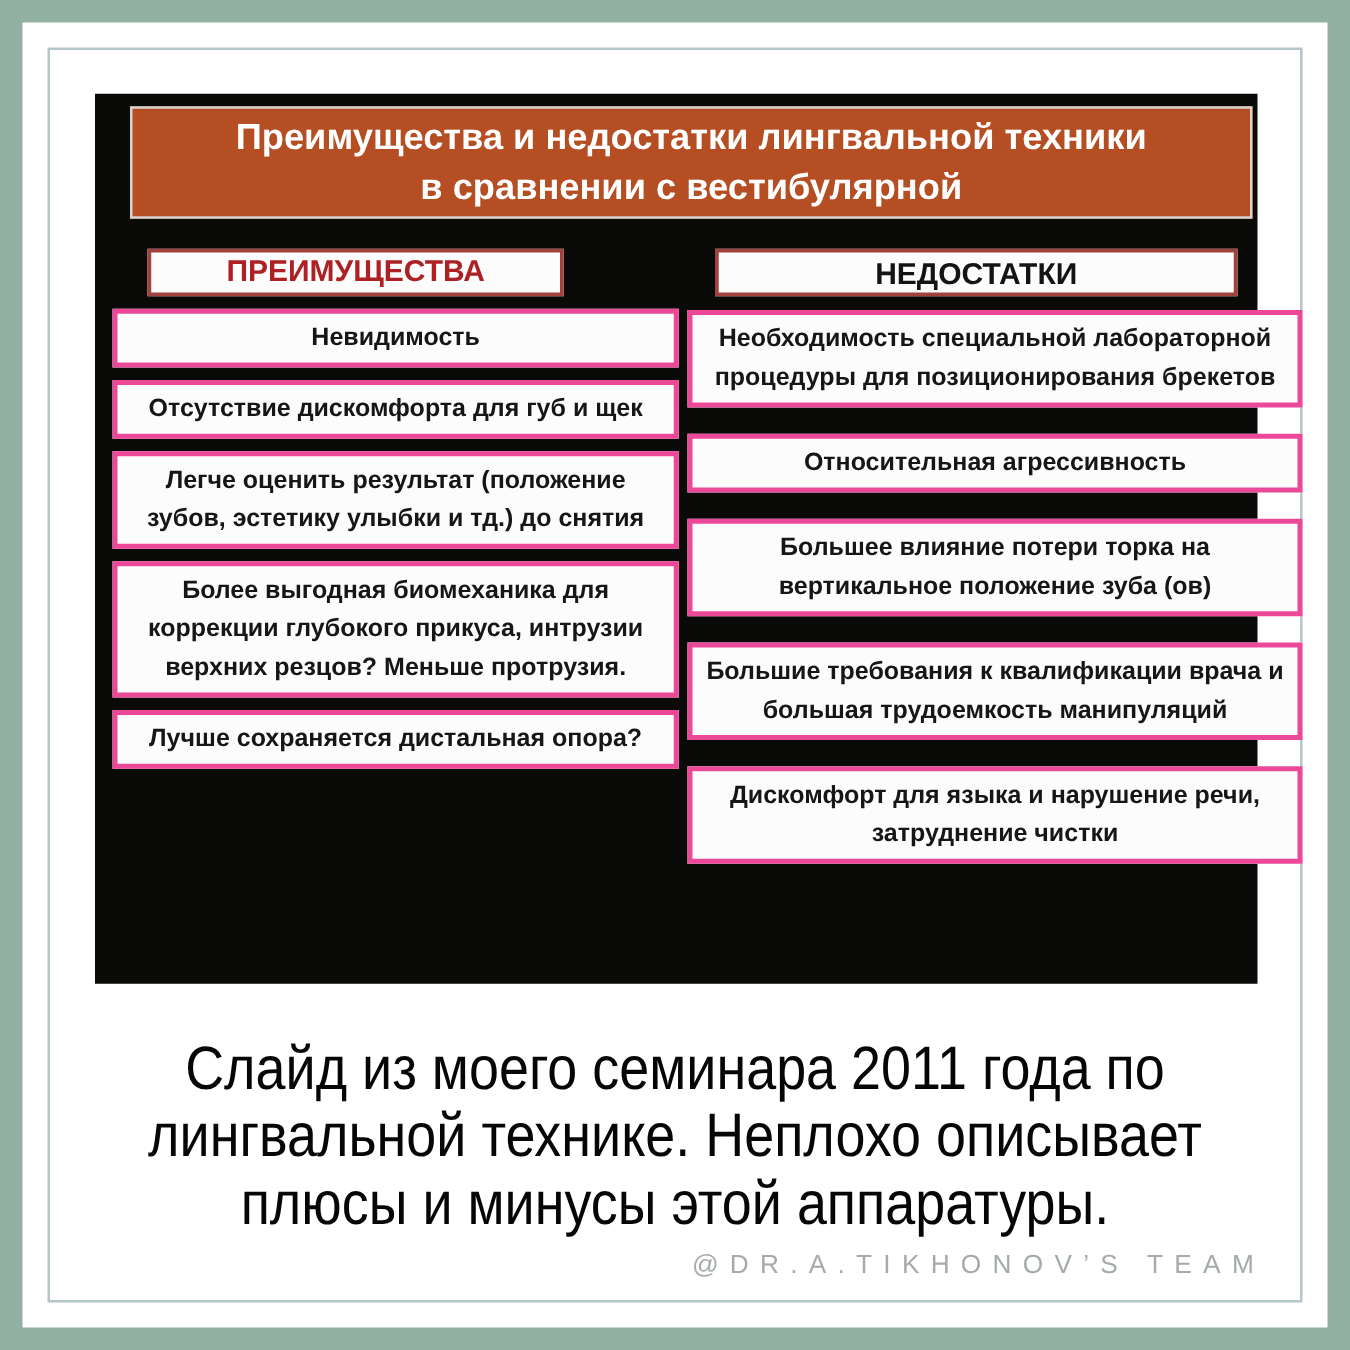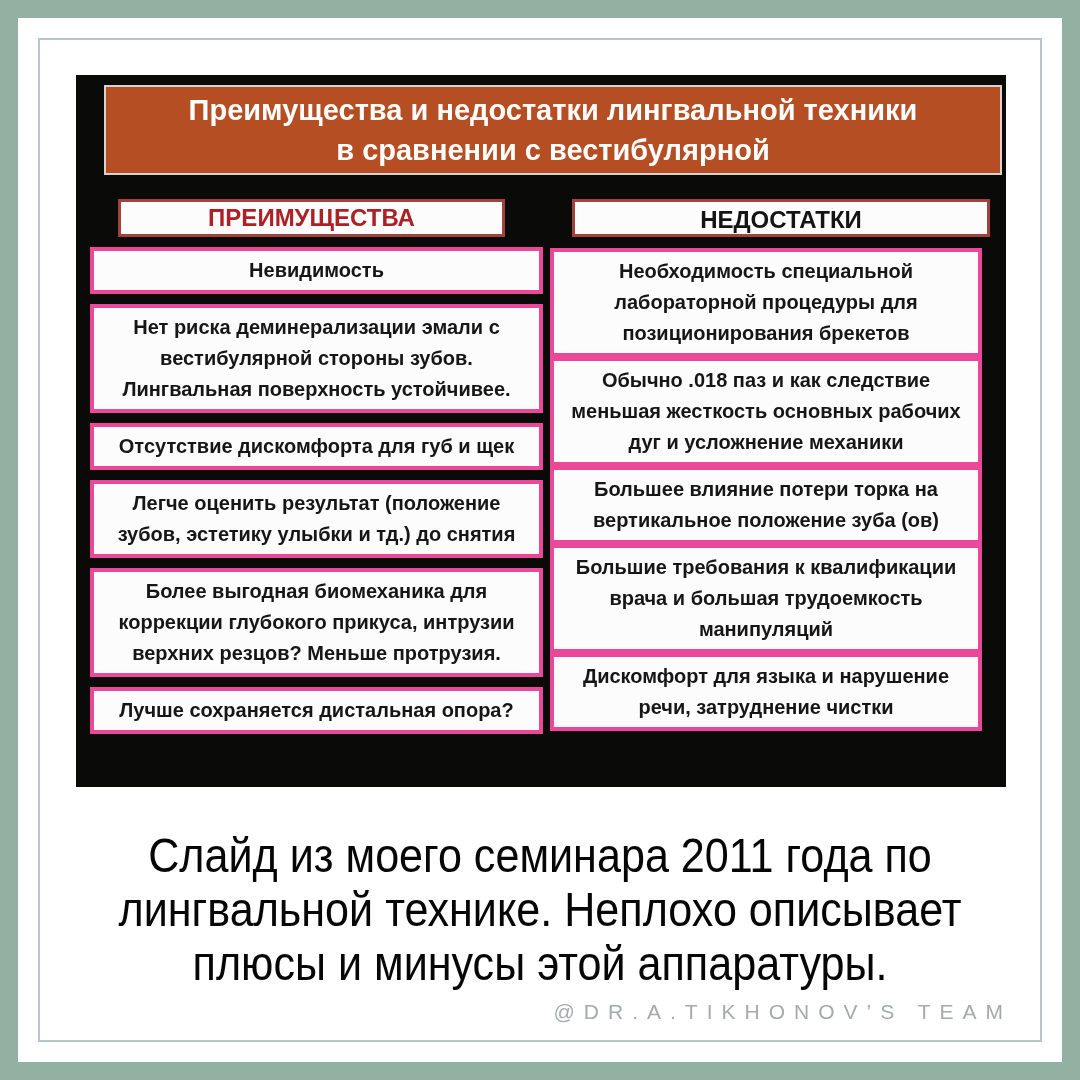--- a/index.html
+++ b/index.html
@@ -50,29 +50,29 @@
     height: 38px;
     box-sizing: border-box;
     background: #fcfcfc;
     border: 3px solid #a2423c;
     display: flex;
     align-items: center;
     justify-content: center;
     font-weight: bold;
     font-size: 24px;
   }
-  .col-header.adv { left: 42px;  width: 387px; color: #ad2024; }
+  .col-header.adv { left: 42px;  width: 333px; color: #ad2024; }
   .col-header.dis { left: 496px; width: 418px; color: #141414; align-items: flex-end; }
   .col {
     position: absolute;
     display: flex;
     flex-direction: column;
   }
   .col.adv { left: 14px;  top: 172px; width: 453px; gap: 10px; }
-  .col.dis { left: 474px; top: 173px; width: 432px; gap: 0; }
+  .col.dis { left: 474px; top: 173px; width: 492px; gap: 21px; }
   .box {
     box-sizing: border-box;
     background: #fcfcfc;
     border: 4px solid #ec4899;
     padding: 4px 9px;
     color: #161616;
     font-weight: bold;
     font-size: 20px;
     line-height: 31px;
     text-align: center;
@@ -119,30 +119,29 @@
 
     <div class="col-header adv">
       <span>ПРЕИМУЩЕСТВА</span>
     </div>
     <div class="col-header dis">
       <span>НЕДОСТАТКИ</span>
     </div>
 
     <div class="col adv">
       <div class="box">Невидимость</div>
-      <div class="box">Нет риска деминерализации эмали с вестибулярной стороны зубов. Лингвальная поверхность устойчивее.</div>
       <div class="box">Отсутствие дискомфорта для губ и щек</div>
       <div class="box">Легче оценить результат (положение зубов, эстетику улыбки и тд.) до снятия</div>
       <div class="box">Более выгодная биомеханика для коррекции глубокого прикуса, интрузии верхних резцов? Меньше протрузия.</div>
       <div class="box">Лучше сохраняется дистальная опора?</div>
     </div>
 
     <div class="col dis">
       <div class="box">Необходимость специальной лабораторной процедуры для позиционирования брекетов</div>
-      <div class="box">Обычно .018 паз и как следствие меньшая жесткость основных рабочих дуг и усложнение механики</div>
+      <div class="box">Относительная агрессивность</div>
       <div class="box">Большее влияние потери торка на вертикальное положение зуба (ов)</div>
       <div class="box">Большие требования к квалификации врача и большая трудоемкость манипуляций</div>
       <div class="box">Дискомфорт для языка и нарушение речи, затруднение чистки</div>
     </div>
 
   </div>
 
   <div class="caption">
     <div class="line">Слайд из моего семинара 2011 года по</div>
     <div class="line">лингвальной технике. Неплохо описывает</div>

